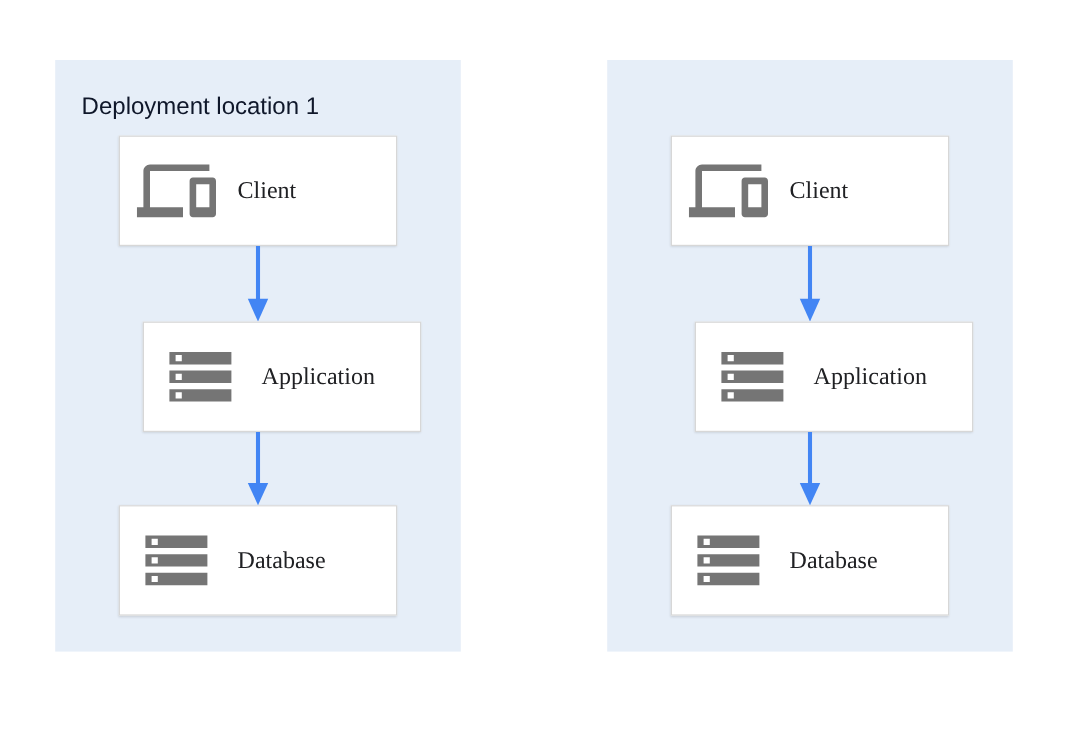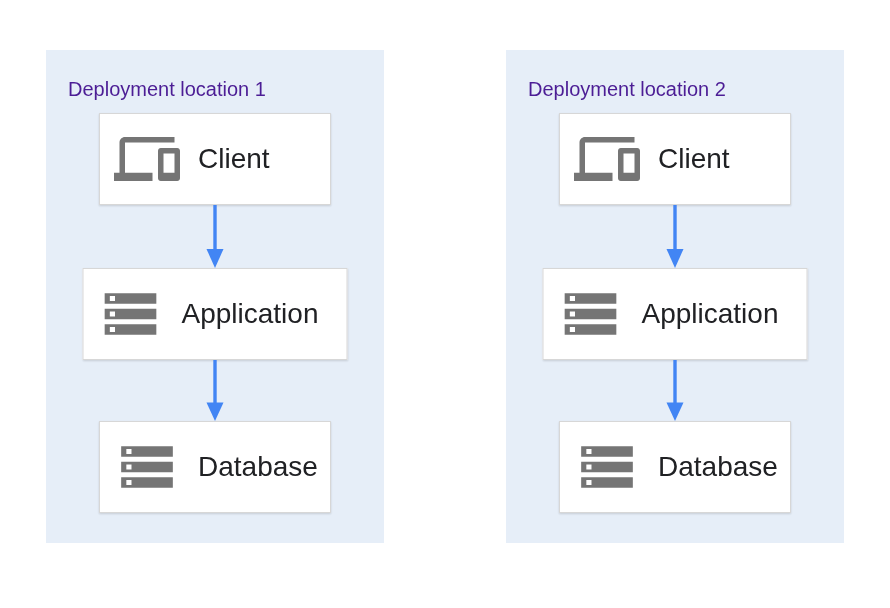--- a/index.html
+++ b/index.html
@@ -23,53 +23,54 @@
     background: #e6eef8;
   }
   .panel.left  { left: 46px; }
   .panel.right { left: 506px; }
   .panel-title {
     position: absolute;
     left: 22px;
     top: 27px;
     font-size: 20px;
     line-height: 24px;
-    color: #4c1d95;
+    color: #0f172a;
     white-space: nowrap;
   }
   .node {
     position: absolute;
     left: 50%;
     transform: translateX(-50%);
     height: 92px;
     background: #ffffff;
     border: 1px solid #d7d7d7;
     box-shadow: 0 1px 2px rgba(0,0,0,0.14);
     box-sizing: border-box;
     display: flex;
     align-items: center;
     padding-left: 14px;
   }
   .node.n1 { top: 63px;  width: 232px; }
-  .node.n2 { top: 218px; width: 265px; }
+  .node.n2 { top: 218px; width: 232px; margin-left: 20px; }
   .node.n3 { top: 371px; width: 232px; text-align: right; }
   .node-icon {
     width: 66px;
     height: 66px;
     flex: 0 0 66px;
     display: flex;
     align-items: center;
     justify-content: center;
   }
   .node-icon svg { fill: #757575; display: block; }
   .node-label {
     margin-left: 18px;
-    font-size: 28px;
+    font-size: 20px;
     color: #202124;
     white-space: nowrap;
+    font-family: Liberation Serif, serif;
   }
   .flow-arrow {
     position: absolute;
     left: 50%;
     transform: translateX(-50%);
     width: 20px;
   }
   .flow-arrow.a1 { top: 155px; height: 63px; }
   .flow-arrow.a2 { top: 310px; height: 61px; }
   .flow-arrow svg { display: block; width: 100%; height: 100%; }
@@ -118,21 +119,20 @@
       <span class="node-icon">
         <svg viewBox="0 0 24 24" width="62" height="62" aria-hidden="true">
           <path d="M2 20h20v-4H2v4zm2-3h2v2H4v-2zM2 4v4h20V4H2zm4 3H4V5h2v2zm-4 7h20v-4H2v4zm2-3h2v2H4v-2z"></path>
         </svg>
       </span>
       <span class="node-label">Database</span>
     </div>
   </div>
 
   <div class="panel right">
-    <div class="panel-title">Deployment location 2</div>
 
     <div class="node n1">
       <span class="node-icon">
         <svg viewBox="0 0 24 24" width="66" height="66" aria-hidden="true">
           <path d="M4 6h18V4H4c-1.1 0-2 .9-2 2v11H0v3h14v-3H4V6zm19 2h-6c-.55 0-1 .45-1 1v10c0 .55.45 1 1 1h6c.55 0 1-.45 1-1V9c0-.55-.45-1-1-1zm-1 9h-4v-7h4v7z"></path>
         </svg>
       </span>
       <span class="node-label">Client</span>
     </div>
 

